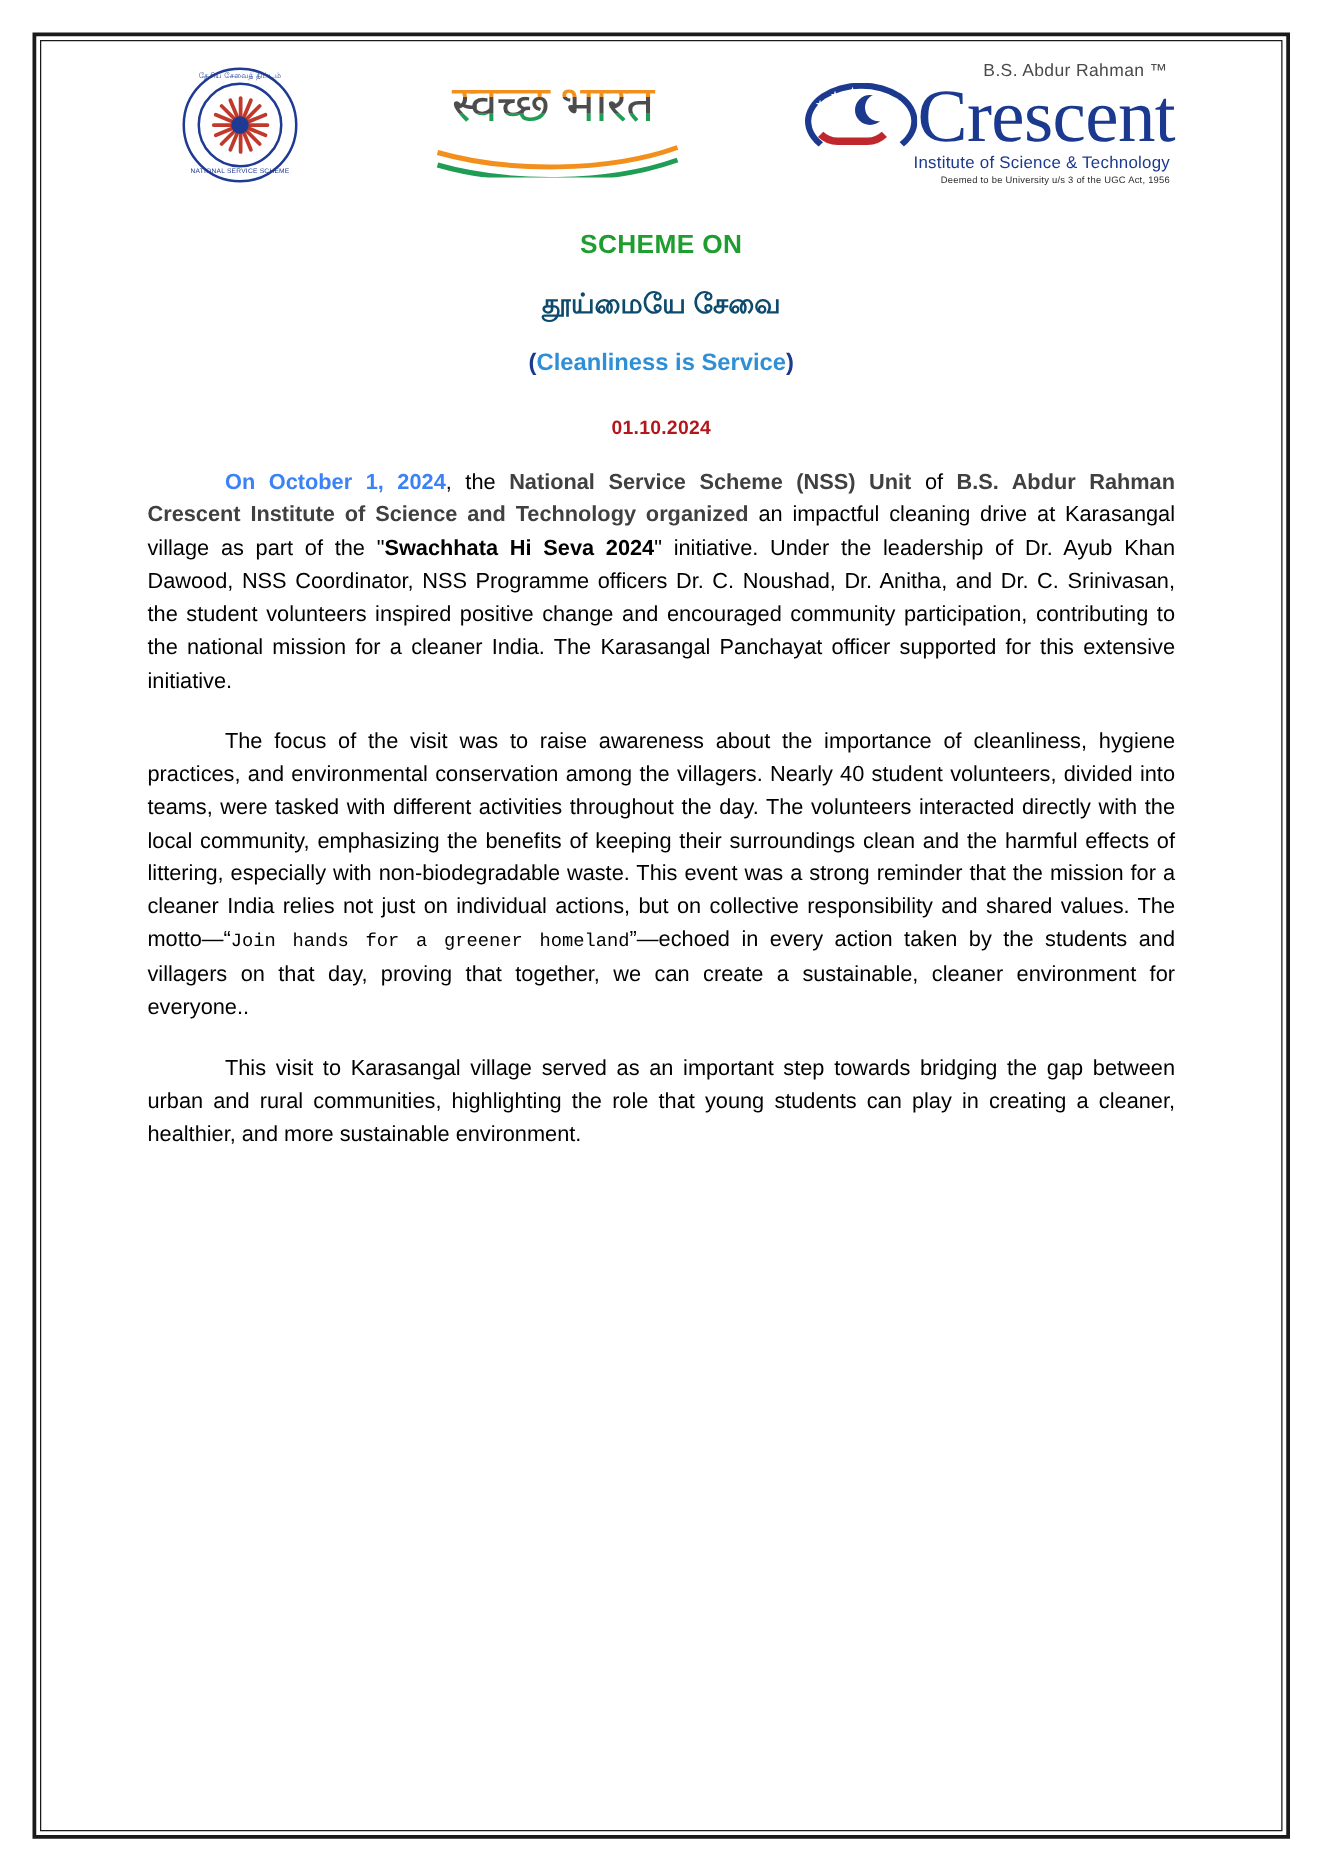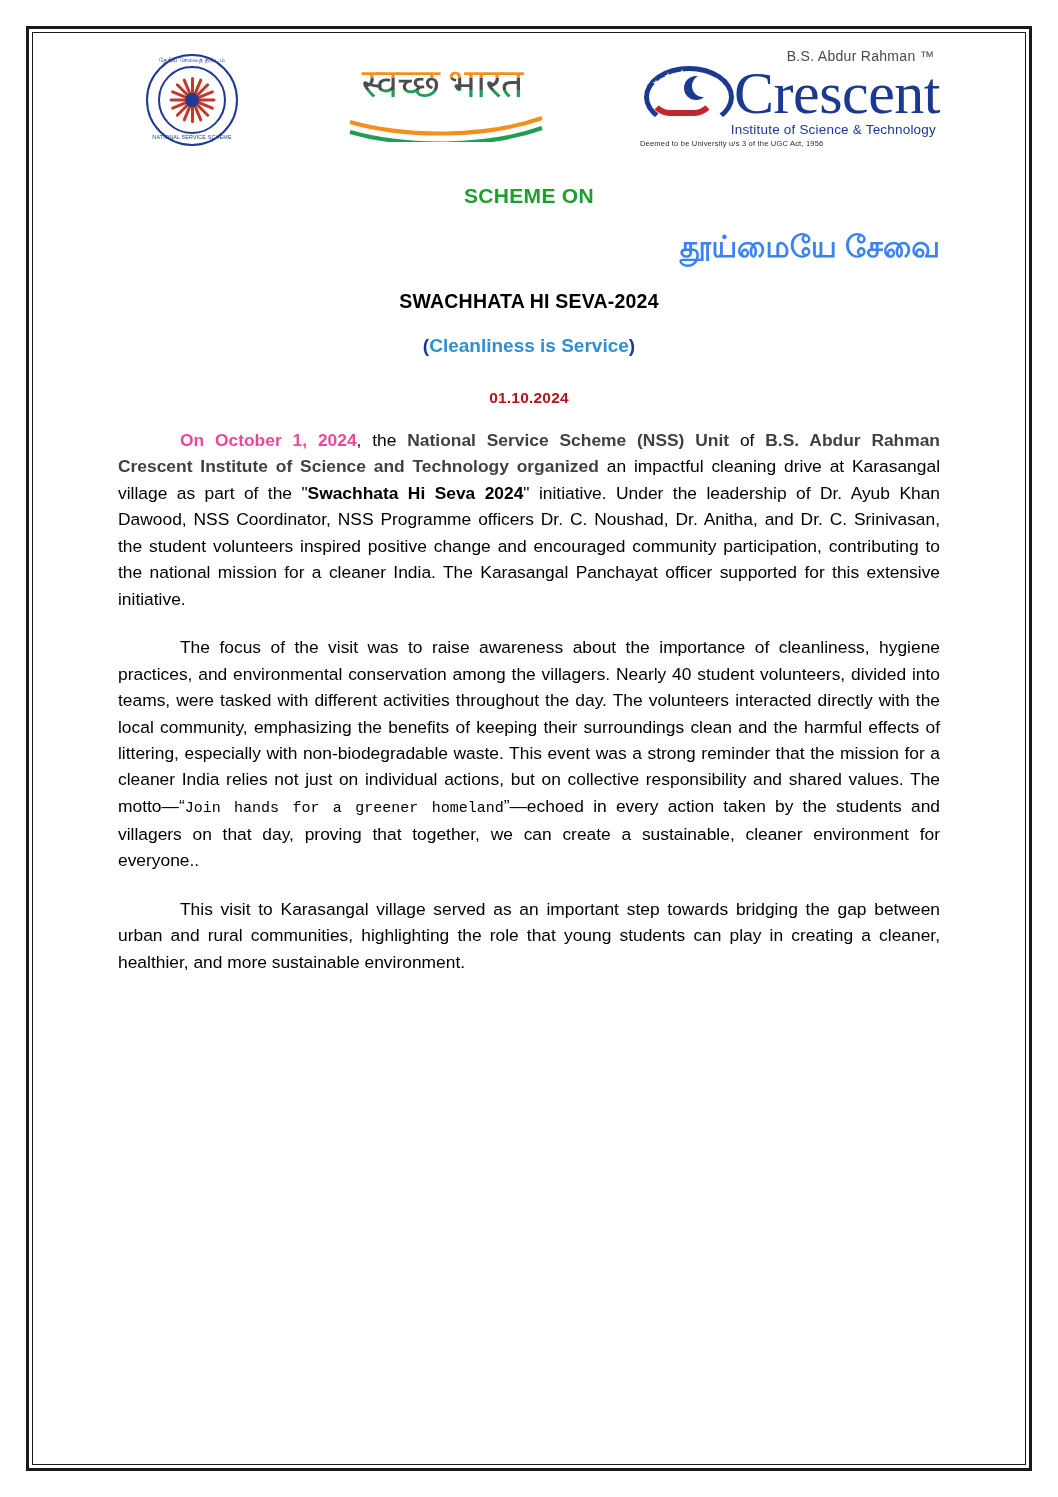--- a/index.html
+++ b/index.html
@@ -233,40 +233,40 @@
   .crescent-sub {
     font-size: 13.5px;
     color: #1b3a8f;
     text-align: right;
     letter-spacing: .2px;
     padding-right: 4px;
   }
   .crescent-sub2 {
     font-size: 7.5px;
     color: #2b2b2b;
-    text-align: left;
+    text-align: right;
     padding-right: 4px;
     letter-spacing: .2px;
     margin-top: 2px;
   }
 
   
   .title-report {
     text-align: center;
     color: #1f9d2f;
     font-weight: bold;
     font-size: 21px;
     margin-top: 24px;
     letter-spacing: .3px;
   }
   .title-tamil {
-    text-align: right;
-    color: #3b82f6;
-    font-weight: bold;
-    font-size: 30px;
+    text-align: center;
+    color: #0c4a6e;
+    font-weight: bold;
+    font-size: 22px;
     margin-top: 22px;
     font-family: "Liberation Sans", sans-serif;
   }
   .title-swachhata {
     text-align: center;
     color: #000;
     font-weight: bold;
     font-size: 19.5px;
     margin-top: 22px;
     letter-spacing: .2px;
@@ -293,21 +293,21 @@
   
   p.body {
     font-size: 17.4px;
     line-height: 1.52;
     text-align: justify;
     margin: 20px 0 0 0;
     color: #000;
   }
   p.body.second { margin-top: 22px; }
   p.body .indent { display: inline-block; width: 62px; }
-  .b-blue { color: #ec4899; font-weight: bold; }
+  .b-blue { color: #3b82f6; font-weight: bold; }
   .b-red { color: #404040; font-weight: bold; }
   .b-black { font-weight: bold; }
   .motto { font-family: Liberation Mono, monospace; font-size: 15px; }
 </style>
 </head>
 <body>
 
 <div class="page">
   <div class="border-outer"></div>
   <div class="border-inner"></div>
@@ -356,21 +356,20 @@
           </div>
           <div class="crescent-word">Crescent</div>
         </div>
         <div class="crescent-sub">Institute of Science &amp; Technology</div>
         <div class="crescent-sub2">Deemed to be University u/s 3 of the UGC Act, 1956</div>
       </div>
     </div>
 
     <div class="title-report">SCHEME ON</div>
     <div class="title-tamil">தூய்மையே சேவை</div>
-    <div class="title-swachhata">SWACHHATA HI SEVA-2024</div>
     <div class="title-cleanliness"><span>(</span><span class="inner">Cleanliness is Service</span><span>)</span></div>
     <div class="title-date">01.10.2024</div>
 
     <p class="body"><span class="indent"></span><span class="b-blue">On October 1, 2024</span><span>, the </span><span class="b-red">National Service Scheme (NSS) Unit</span><span> of </span><span class="b-red">B.S. Abdur Rahman Crescent Institute of Science and Technology organized</span><span> an impactful cleaning drive at Karasangal village as part of the "</span><span class="b-black">Swachhata Hi Seva 2024</span><span>" initiative. Under the leadership of Dr. Ayub Khan Dawood, NSS Coordinator, NSS Programme officers Dr. C. Noushad,  Dr. Anitha, and Dr. C. Srinivasan, the student volunteers inspired positive change and encouraged community participation, contributing to the national mission for a cleaner India. The Karasangal Panchayat officer supported for this extensive initiative.</span></p>
 
     <p class="body second"><span class="indent"></span><span>The focus of the visit was to raise awareness about the importance of cleanliness, hygiene practices, and environmental conservation among the villagers. Nearly 40 student volunteers, divided into teams, were tasked with different activities throughout the day. The volunteers interacted directly with the local community, emphasizing the benefits of keeping their surroundings clean and the harmful effects of littering, especially with non-biodegradable waste. This event was a strong reminder that the mission for a cleaner India relies not just on individual actions, but on collective responsibility and shared values. The motto—“</span><span class="motto">Join hands for a greener homeland</span><span>”—echoed in every action taken by the students and villagers on that day, proving that together, we can create a sustainable, cleaner environment for everyone..</span></p>
 
     <p class="body second"><span class="indent"></span><span>This visit to Karasangal village served as an important step towards bridging the gap between urban and rural communities, highlighting the role that young students can play in creating a cleaner, healthier, and more sustainable environment.</span></p>
 
   </div>

